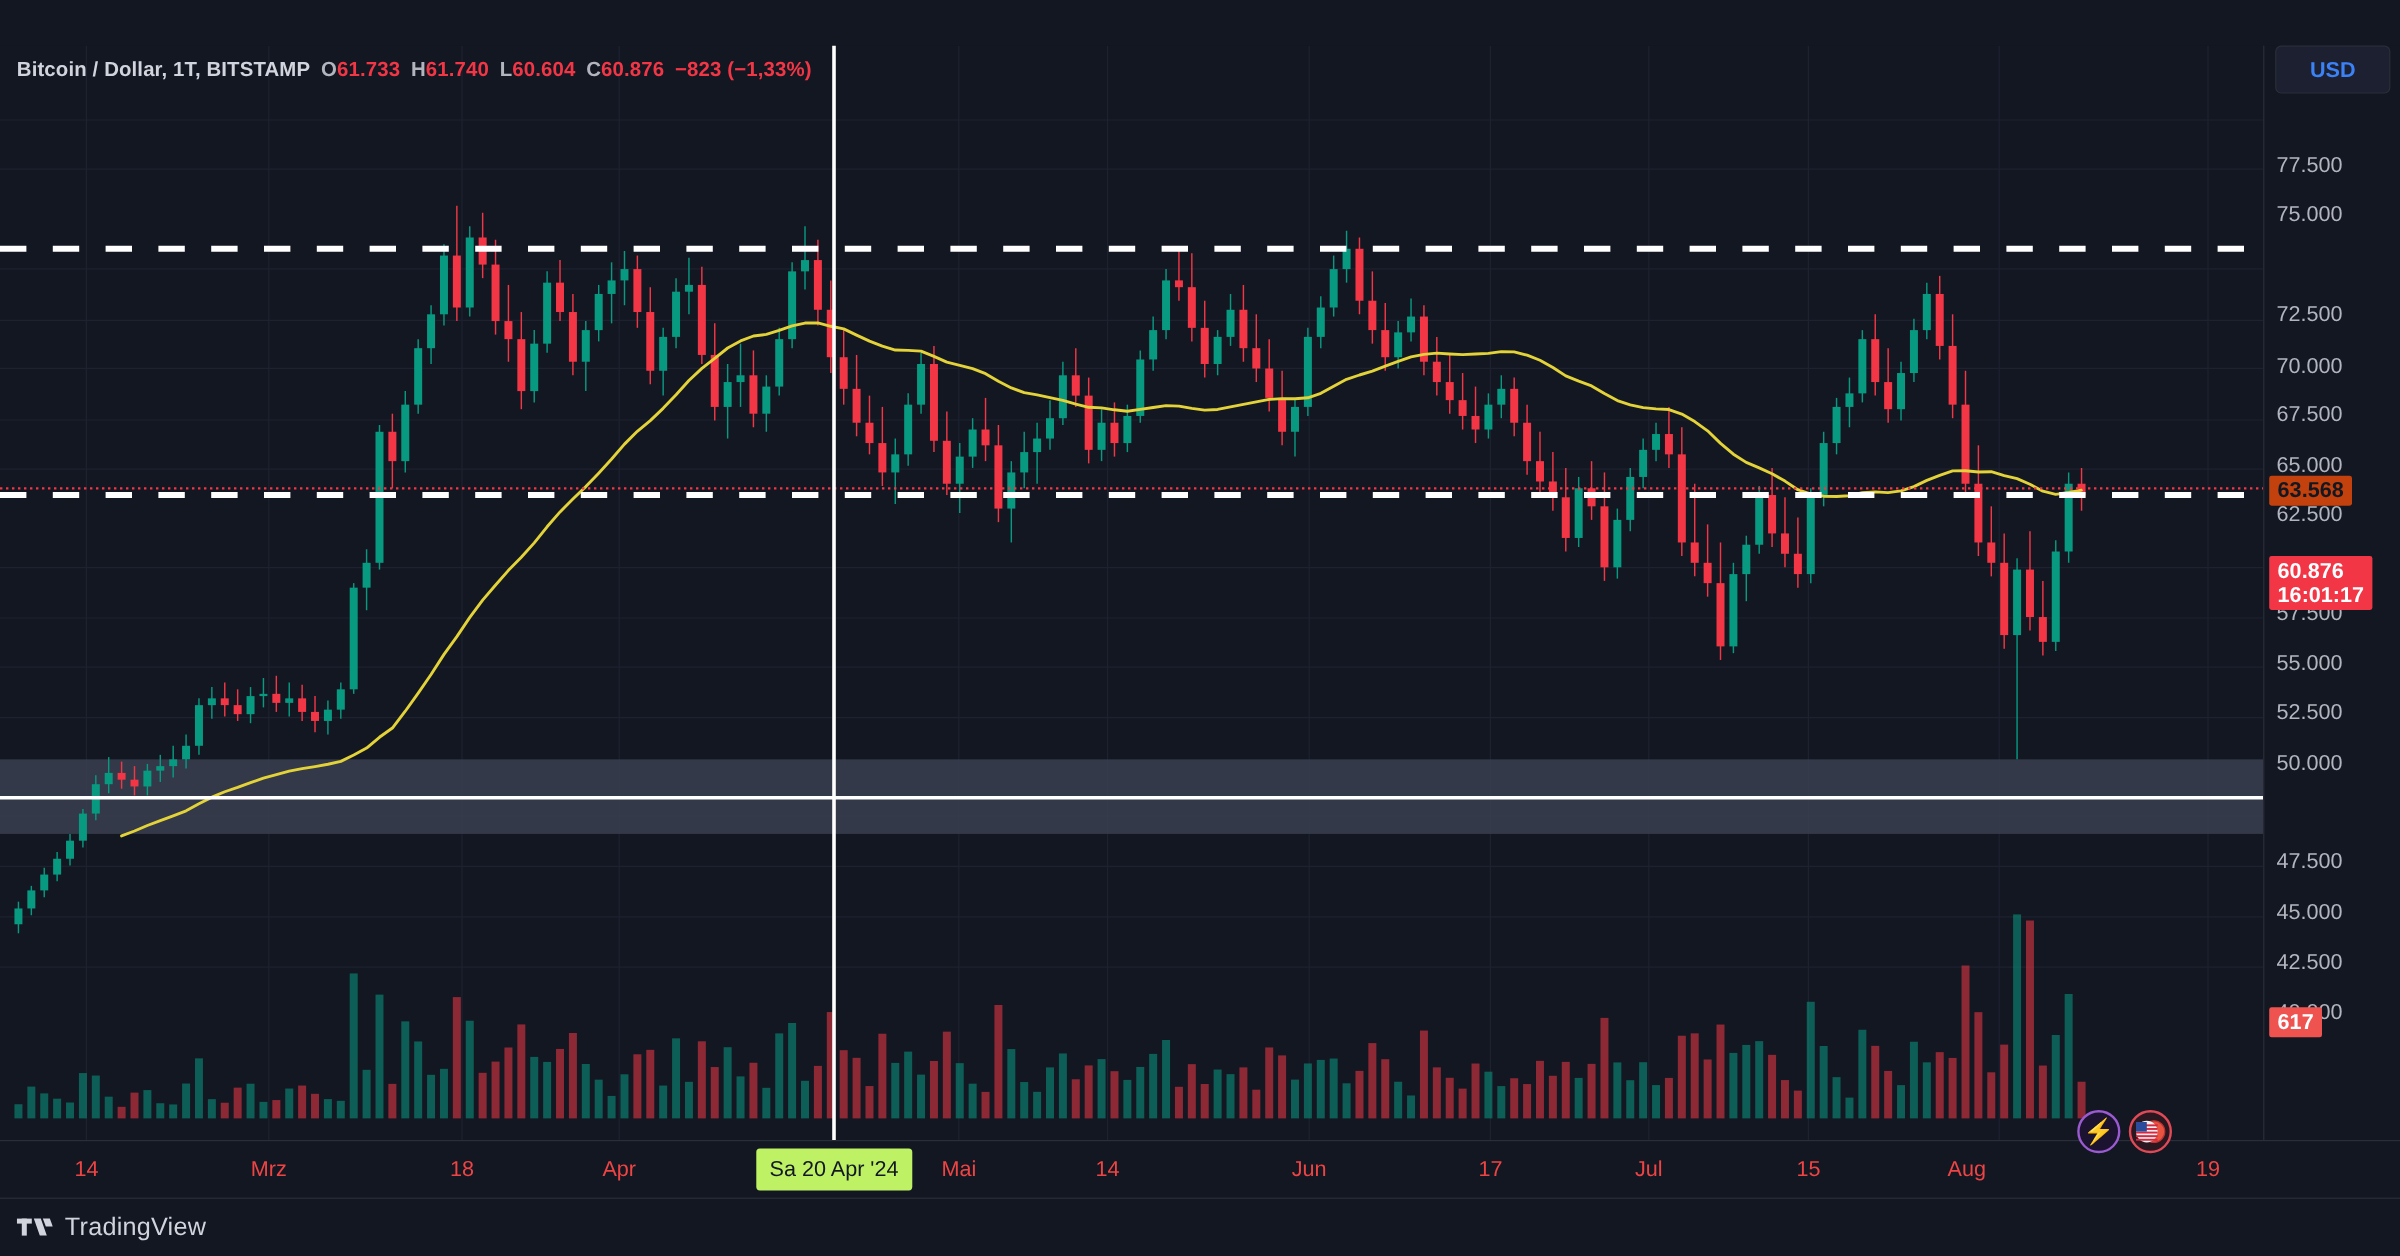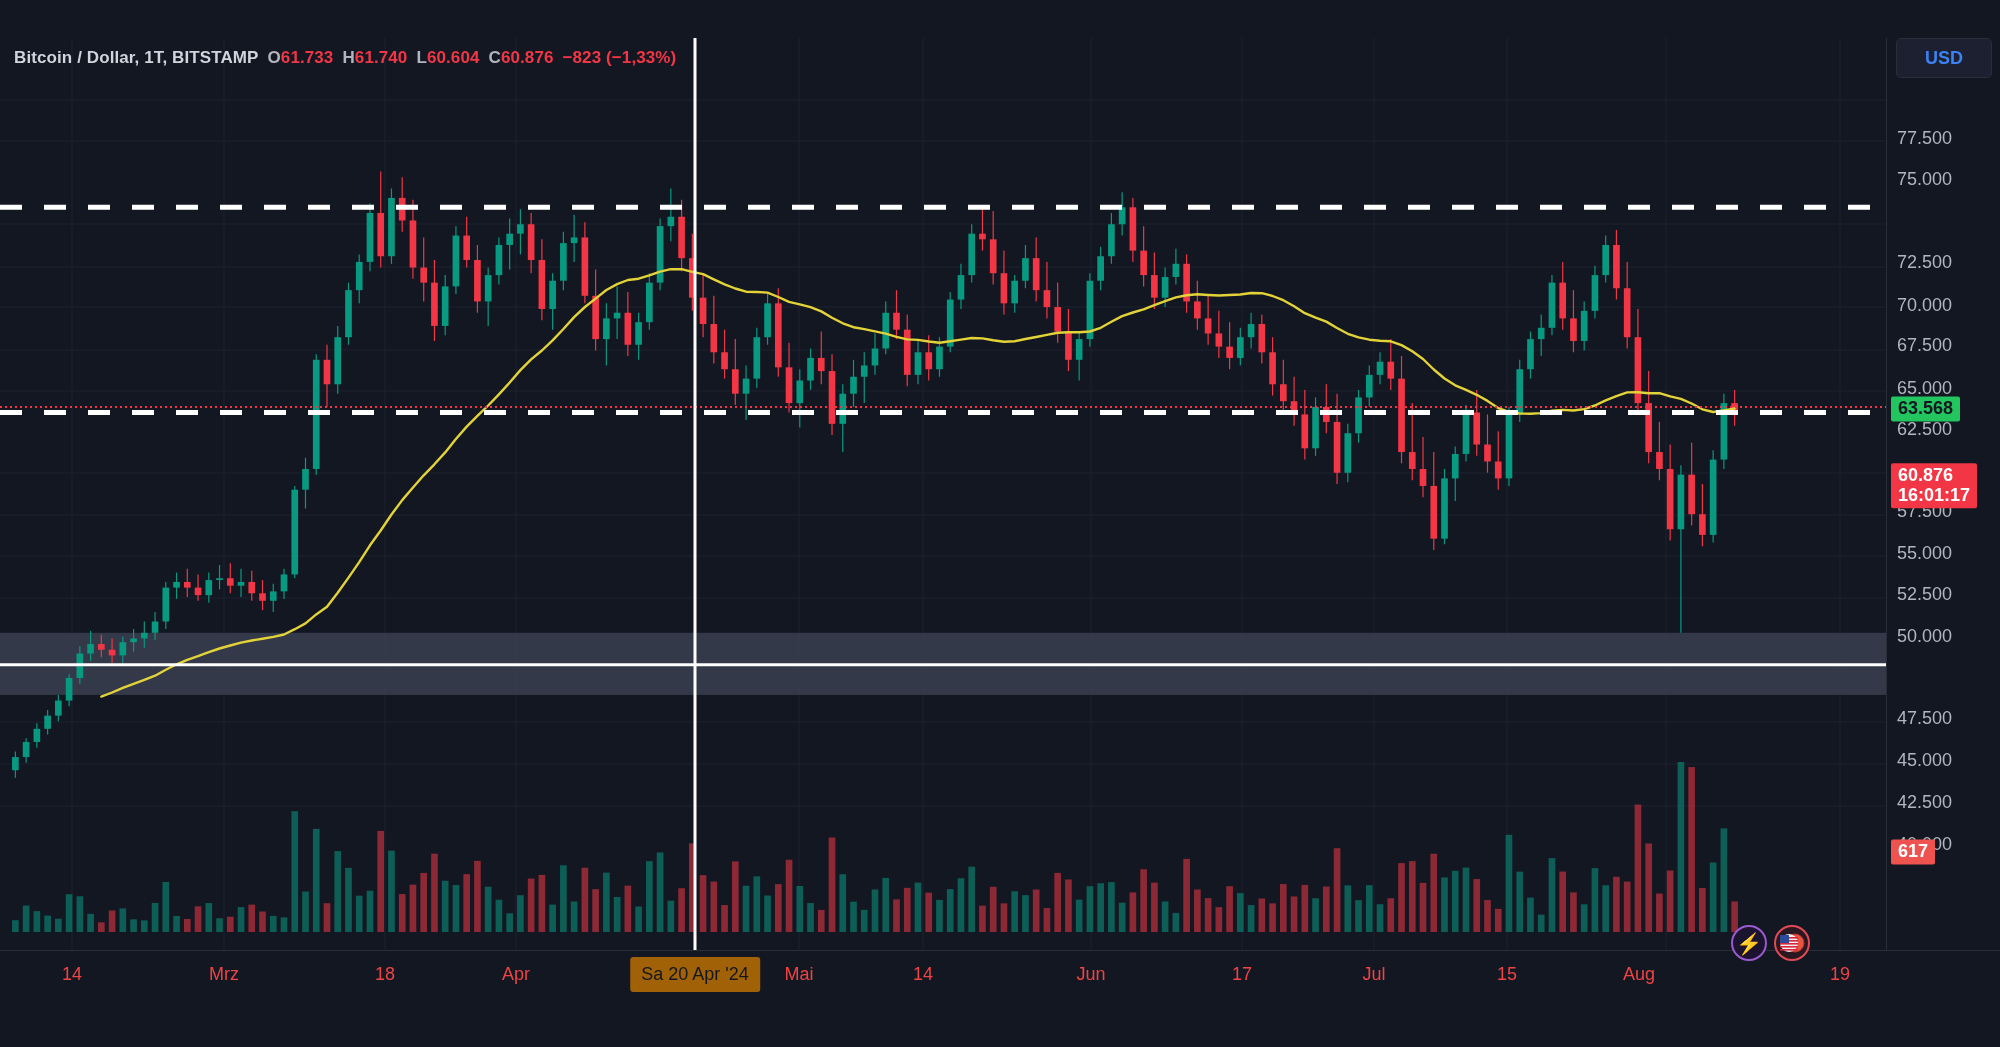--- a/index.html
+++ b/index.html
@@ -73,21 +73,21 @@
   .pa-badge {
     position: absolute; left: 4px;
     border-radius: 2px;
     padding: 2px 7px 3px 7px;
     font-size: 18px;
     font-weight: bold;
     transform: translateY(-50%);
     white-space: nowrap;
     line-height: 1.12;
   }
-  .pa-badge.ma   { background: #22c55e; color: #131722; }
+  .pa-badge.ma   { background: #c2410c; color: #131722; }
   .pa-badge.last { background: #f23645; color: #ffffff; }
   .pa-badge.vol  { background: #ef5350; color: #ffffff; font-weight: bold; }
   .pa-badge .tsec { display: block; font-weight: bold; }
 
   #usd-btn {
     position: absolute;
     left: 1896px; top: 38px;
     width: 96px; height: 40px;
     border: 1px solid #2a2e39;
     border-radius: 5px;
@@ -110,21 +110,21 @@
   .ta-tick {
     position: absolute; top: 13px;
     font-size: 18px;
     color: #ef4444;
     transform: translateX(-50%);
     white-space: nowrap;
   }
   #date-tooltip {
     position: absolute;
     top: 6px;
-    background: #a16207;
+    background: #bef264;
     color: #131722;
     font-size: 18px;
     padding: 7px 11px;
     border-radius: 3px;
     transform: translateX(-50%);
     white-space: nowrap;
     z-index: 5;
   }
 
   
@@ -726,20 +726,31 @@
       <div class="ta-tick" style="left: 923px;">14</div>
       <div class="ta-tick" style="left: 1091px;">Jun</div>
       <div class="ta-tick" style="left: 1242px;">17</div>
       <div class="ta-tick" style="left: 1374px;">Jul</div>
       <div class="ta-tick" style="left: 1507px;">15</div>
       <div class="ta-tick" style="left: 1639px;">Aug</div>
       <div class="ta-tick" style="left: 1840px;">19</div>
       <div id="date-tooltip" style="left: 695px;">Sa 20 Apr '24</div>
     </div>
 
+  <div id="footer">
+    <div id="tv-logo">
+      <svg width="30" height="20" viewBox="0 0 36 22">
+        <rect x="0" y="2" width="15" height="5" fill="#d1d4dc"></rect>
+        <rect x="5" y="2" width="5" height="17" fill="#d1d4dc"></rect>
+        <polygon points="17,2 24,2 30,19 23,19" fill="#d1d4dc"></polygon>
+        <polygon points="26,2 33,2 36,10 29,10" fill="#d1d4dc"></polygon>
+      </svg>
+      <span class="txt">TradingView</span>
+    </div>
+  </div>
 
 <div class="evt-badge" id="evt-lightning" style="left: 1731px; top: 925px;">⚡</div>
     <div class="evt-badge" id="evt-economic" style="left: 1774px; top: 925px;">
       <svg width="28" height="28" viewBox="0 0 28 28">
         <circle cx="17" cy="14" r="9" fill="#e8543f"></circle>
         <circle cx="17" cy="14" r="9" fill="none" stroke="#b33" stroke-width="1"></circle>
         <circle cx="11" cy="14" r="9" fill="#f0f0f0"></circle>
         <g>
           <rect x="2" y="8" width="18" height="1.6" fill="#d7263d"></rect>
           <rect x="2" y="11" width="18" height="1.6" fill="#d7263d"></rect>

